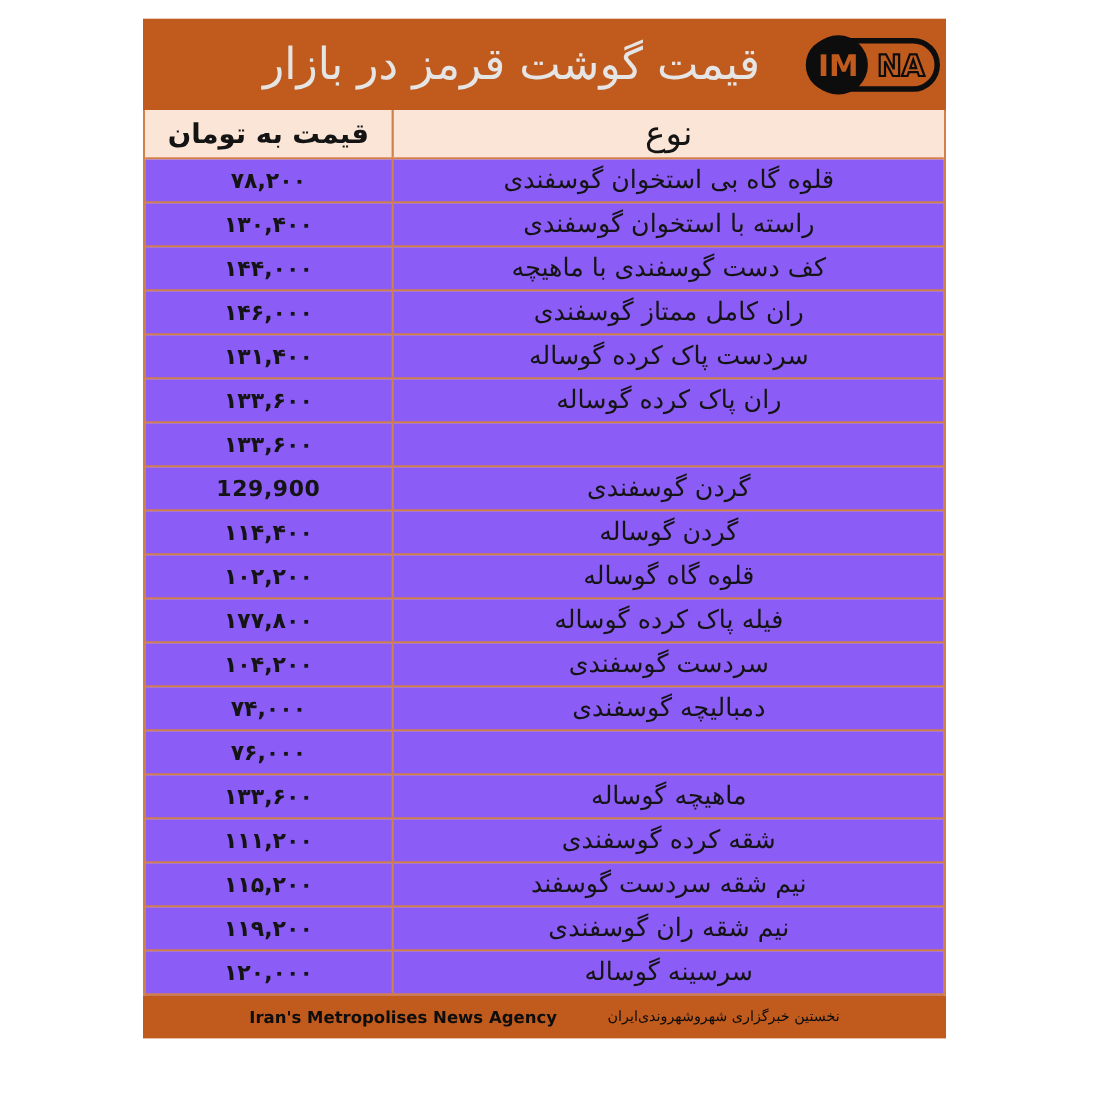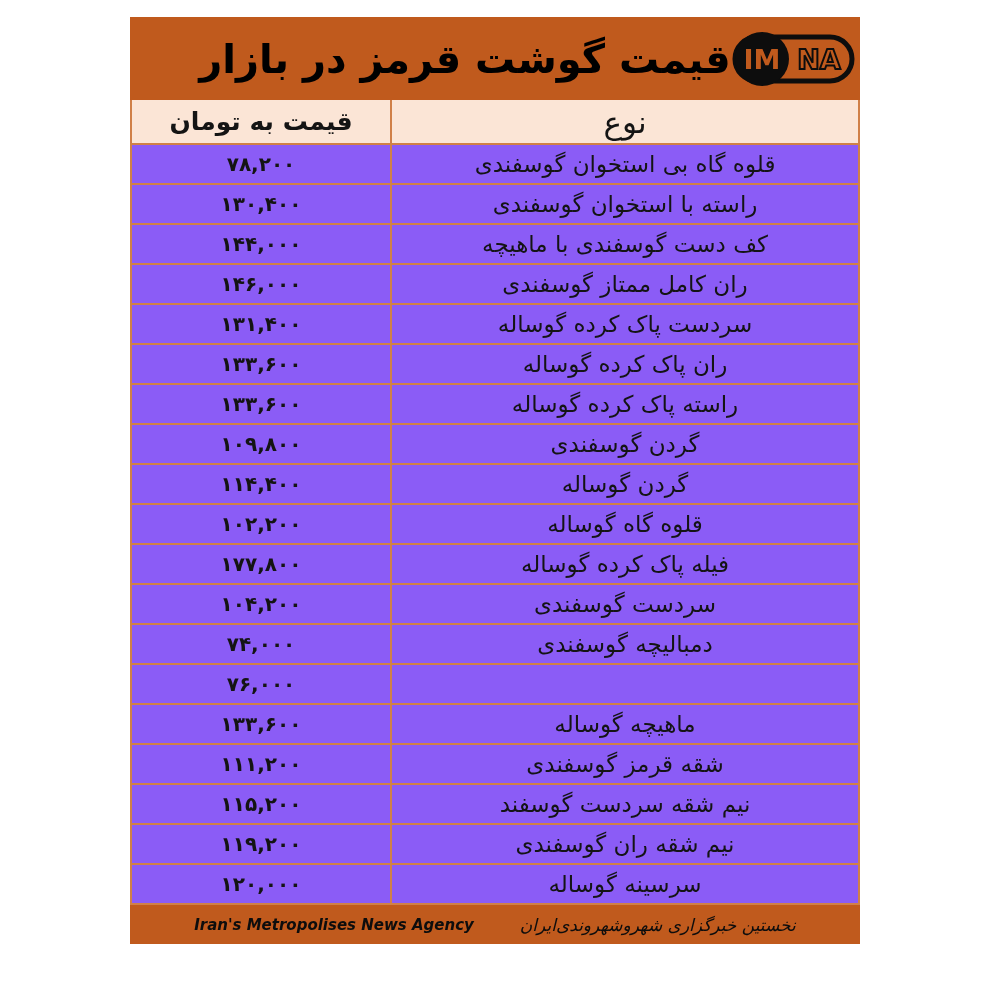--- a/index.html
+++ b/index.html
@@ -22,22 +22,22 @@
     position: relative;
     height: 83px;
     background: var(--orange, #c05a1d);
     display: flex;
     align-items: center;
     justify-content: center;
   }
   .page-title {
     direction: rtl;
     font-size: 40px;
-    font-weight: bold;
-    color: #000000;
+    font-weight: normal;
+    color: #e5e5e5;
     margin-right: 60px; 
     white-space: nowrap;
   }
   .logo-wrap {
     position: absolute;
     right: 4px;
     top: 50%;
     transform: translateY(-50%);
     line-height: 0;
   }
@@ -52,21 +52,21 @@
     height: 40px;
     box-sizing: border-box;
     border-bottom: 2px solid var(--border, #d08048);
     background: #8b5cf6;
   }
   .row.header-row {
     height: 45px;
     background: var(--peach, #fbe5d6);
   }
   .price-cell {
-    width: 260px;
+    width: 226px;
     box-sizing: border-box;
     border-right: 2px solid var(--border, #d08048);
     display: flex;
     align-items: center;
     justify-content: center;
     direction: ltr;
     font-size: 20px;
     font-weight: bold;
     letter-spacing: 0.5px;
   }
@@ -89,30 +89,29 @@
     font-weight: normal;
   }
   
   .footer-bar {
     height: 39px;
     background: var(--orange, #c05a1d);
     display: flex;
     align-items: center;
     justify-content: center;
     gap: 46px;
-    font-style: italic;
   }
   .footer-en {
     font-size: 15px;
     font-weight: bold;
     color: #0d0d0d;
   }
   .footer-fa {
     direction: rtl;
-    font-size: 17px;
+    font-size: 13px;
     color: #0d0d0d;
     text-align: center;
   }
 </style>
 </head>
 <body>
 
 <div class="sheet">
 
   <div class="title-bar">
@@ -158,25 +157,24 @@
     <div class="type-cell">سردست پاک کرده گوساله</div>
   </div>
 
   <div class="row">
     <div class="price-cell">۱۳۳,۶۰۰</div>
     <div class="type-cell">ران پاک کرده گوساله</div>
   </div>
 
   <div class="row">
     <div class="price-cell">۱۳۳,۶۰۰</div>
-    <div class="type-cell">راسته پاک کرده گوساله</div>
-  </div>
-
-  <div class="row">
-    <div class="price-cell">۱۰۹,۸۰۰</div>
+  </div>
+
+  <div class="row">
+    <div class="price-cell">129,900</div>
     <div class="type-cell">گردن گوسفندی</div>
   </div>
 
   <div class="row">
     <div class="price-cell">۱۱۴,۴۰۰</div>
     <div class="type-cell">گردن گوساله</div>
   </div>
 
   <div class="row">
     <div class="price-cell">۱۰۲,۲۰۰</div>
@@ -203,21 +201,21 @@
     <div class="price-cell">۷۶,۰۰۰</div>
   </div>
 
   <div class="row">
     <div class="price-cell">۱۳۳,۶۰۰</div>
     <div class="type-cell">ماهیچه گوساله</div>
   </div>
 
   <div class="row">
     <div class="price-cell">۱۱۱,۲۰۰</div>
-    <div class="type-cell">شقه قرمز گوسفندی</div>
+    <div class="type-cell">شقه کرده گوسفندی</div>
   </div>
 
   <div class="row">
     <div class="price-cell">۱۱۵,۲۰۰</div>
     <div class="type-cell">نیم شقه سردست گوسفند</div>
   </div>
 
   <div class="row">
     <div class="price-cell">۱۱۹,۲۰۰</div>
     <div class="type-cell">نیم شقه ران گوسفندی</div>

